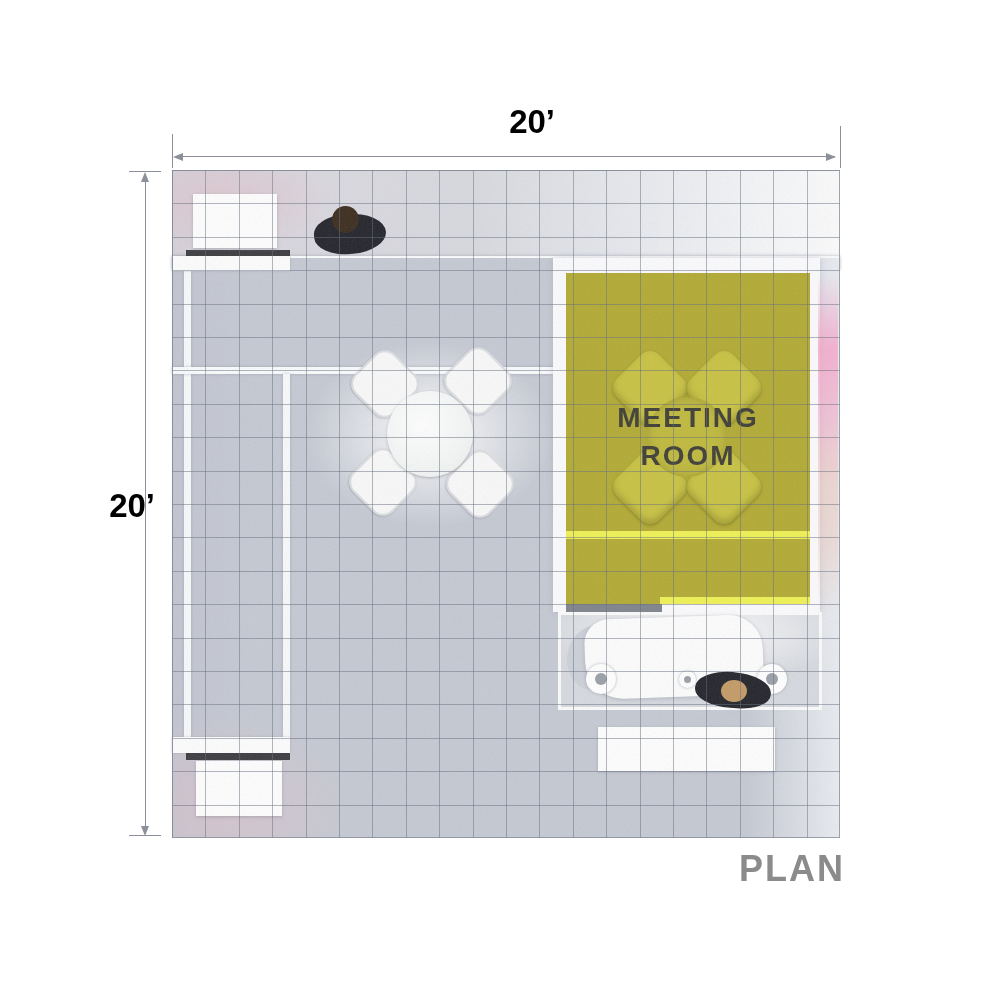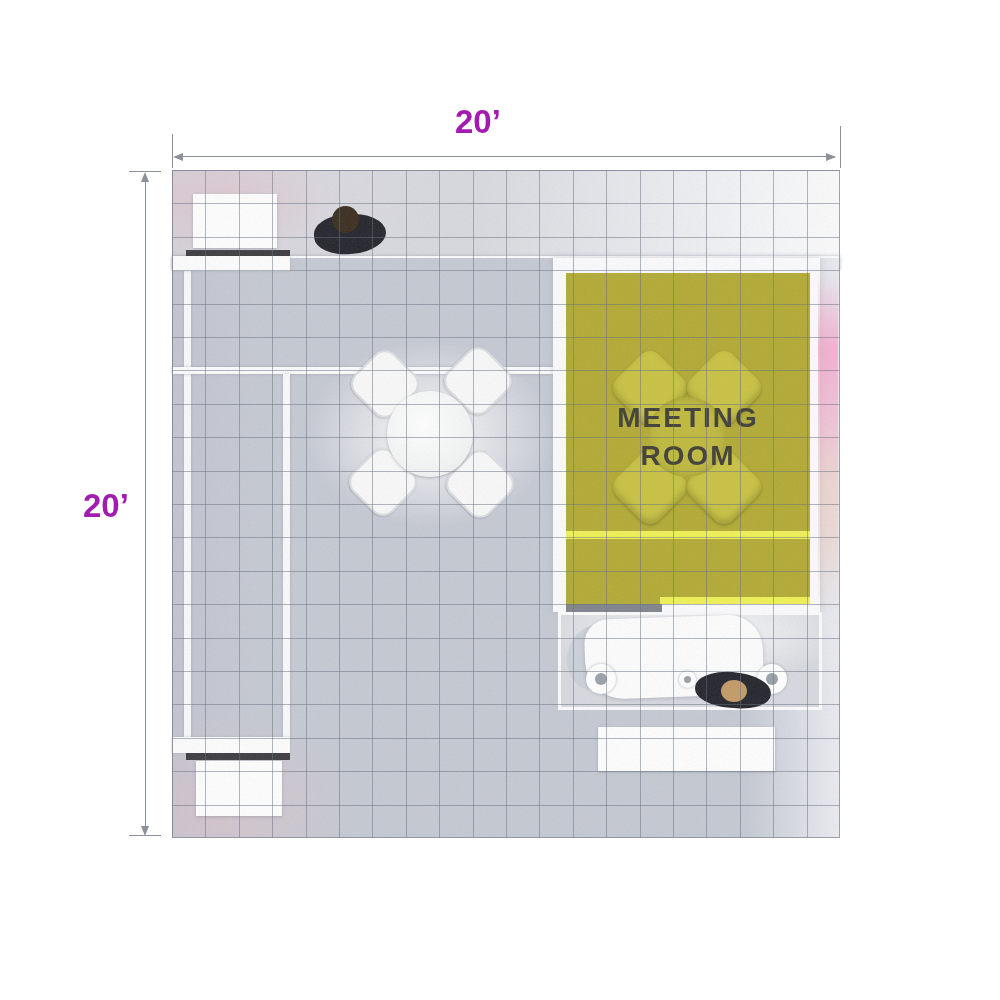--- a/index.html
+++ b/index.html
@@ -74,21 +74,21 @@
     box-shadow:inset 0 0 0 1px rgba(128,136,150,.75);}
 
   
   .dim-line{background:#8b909a;}
   .arrow{width:0;height:0;}
   .arrow-left{border-top:4px solid transparent;border-bottom:4px solid transparent;border-right:10px solid #8b909a;}
   .arrow-right{border-top:4px solid transparent;border-bottom:4px solid transparent;border-left:10px solid #8b909a;}
   .arrow-up{border-left:4px solid transparent;border-right:4px solid transparent;border-bottom:10px solid #8b909a;}
   .arrow-down{border-left:4px solid transparent;border-right:4px solid transparent;border-top:10px solid #8b909a;}
 
-  .dim-label{color:#a21caf;font-size:33px;font-weight:700;text-align:left;}
+  .dim-label{color:#000000;font-size:33px;font-weight:700;text-align:right;}
   #plan-label{left:690px;top:848px;width:155px;text-align:right;
     color:#8b8b8b;font-size:36px;font-weight:700;letter-spacing:2px;}
 </style>
 </head>
 <body>
 
 <div id="stage">
 
   <div id="floor" class="abs">
 
@@ -171,13 +171,14 @@
   <div class="abs arrow arrow-right" style="left:826px;top:153px;"></div>
   <div class="abs dim-label" style="left:455px;top:103px;width:100px;">20’</div>
 
   <div class="abs dim-line" style="left:129px;top:171px;width:32px;height:1px;"></div>
   <div class="abs dim-line" style="left:129px;top:835px;width:32px;height:1px;"></div>
   <div class="abs dim-line" style="left:145px;top:176px;width:1px;height:654px;"></div>
   <div class="abs arrow arrow-up" style="left:141px;top:172px;"></div>
   <div class="abs arrow arrow-down" style="left:141px;top:826px;"></div>
   <div class="abs dim-label" style="left:83px;top:487px;width:72px;">20’</div>
 
+  <div id="plan-label" class="abs">PLAN</div>
 </div>
 
 </body></html>

